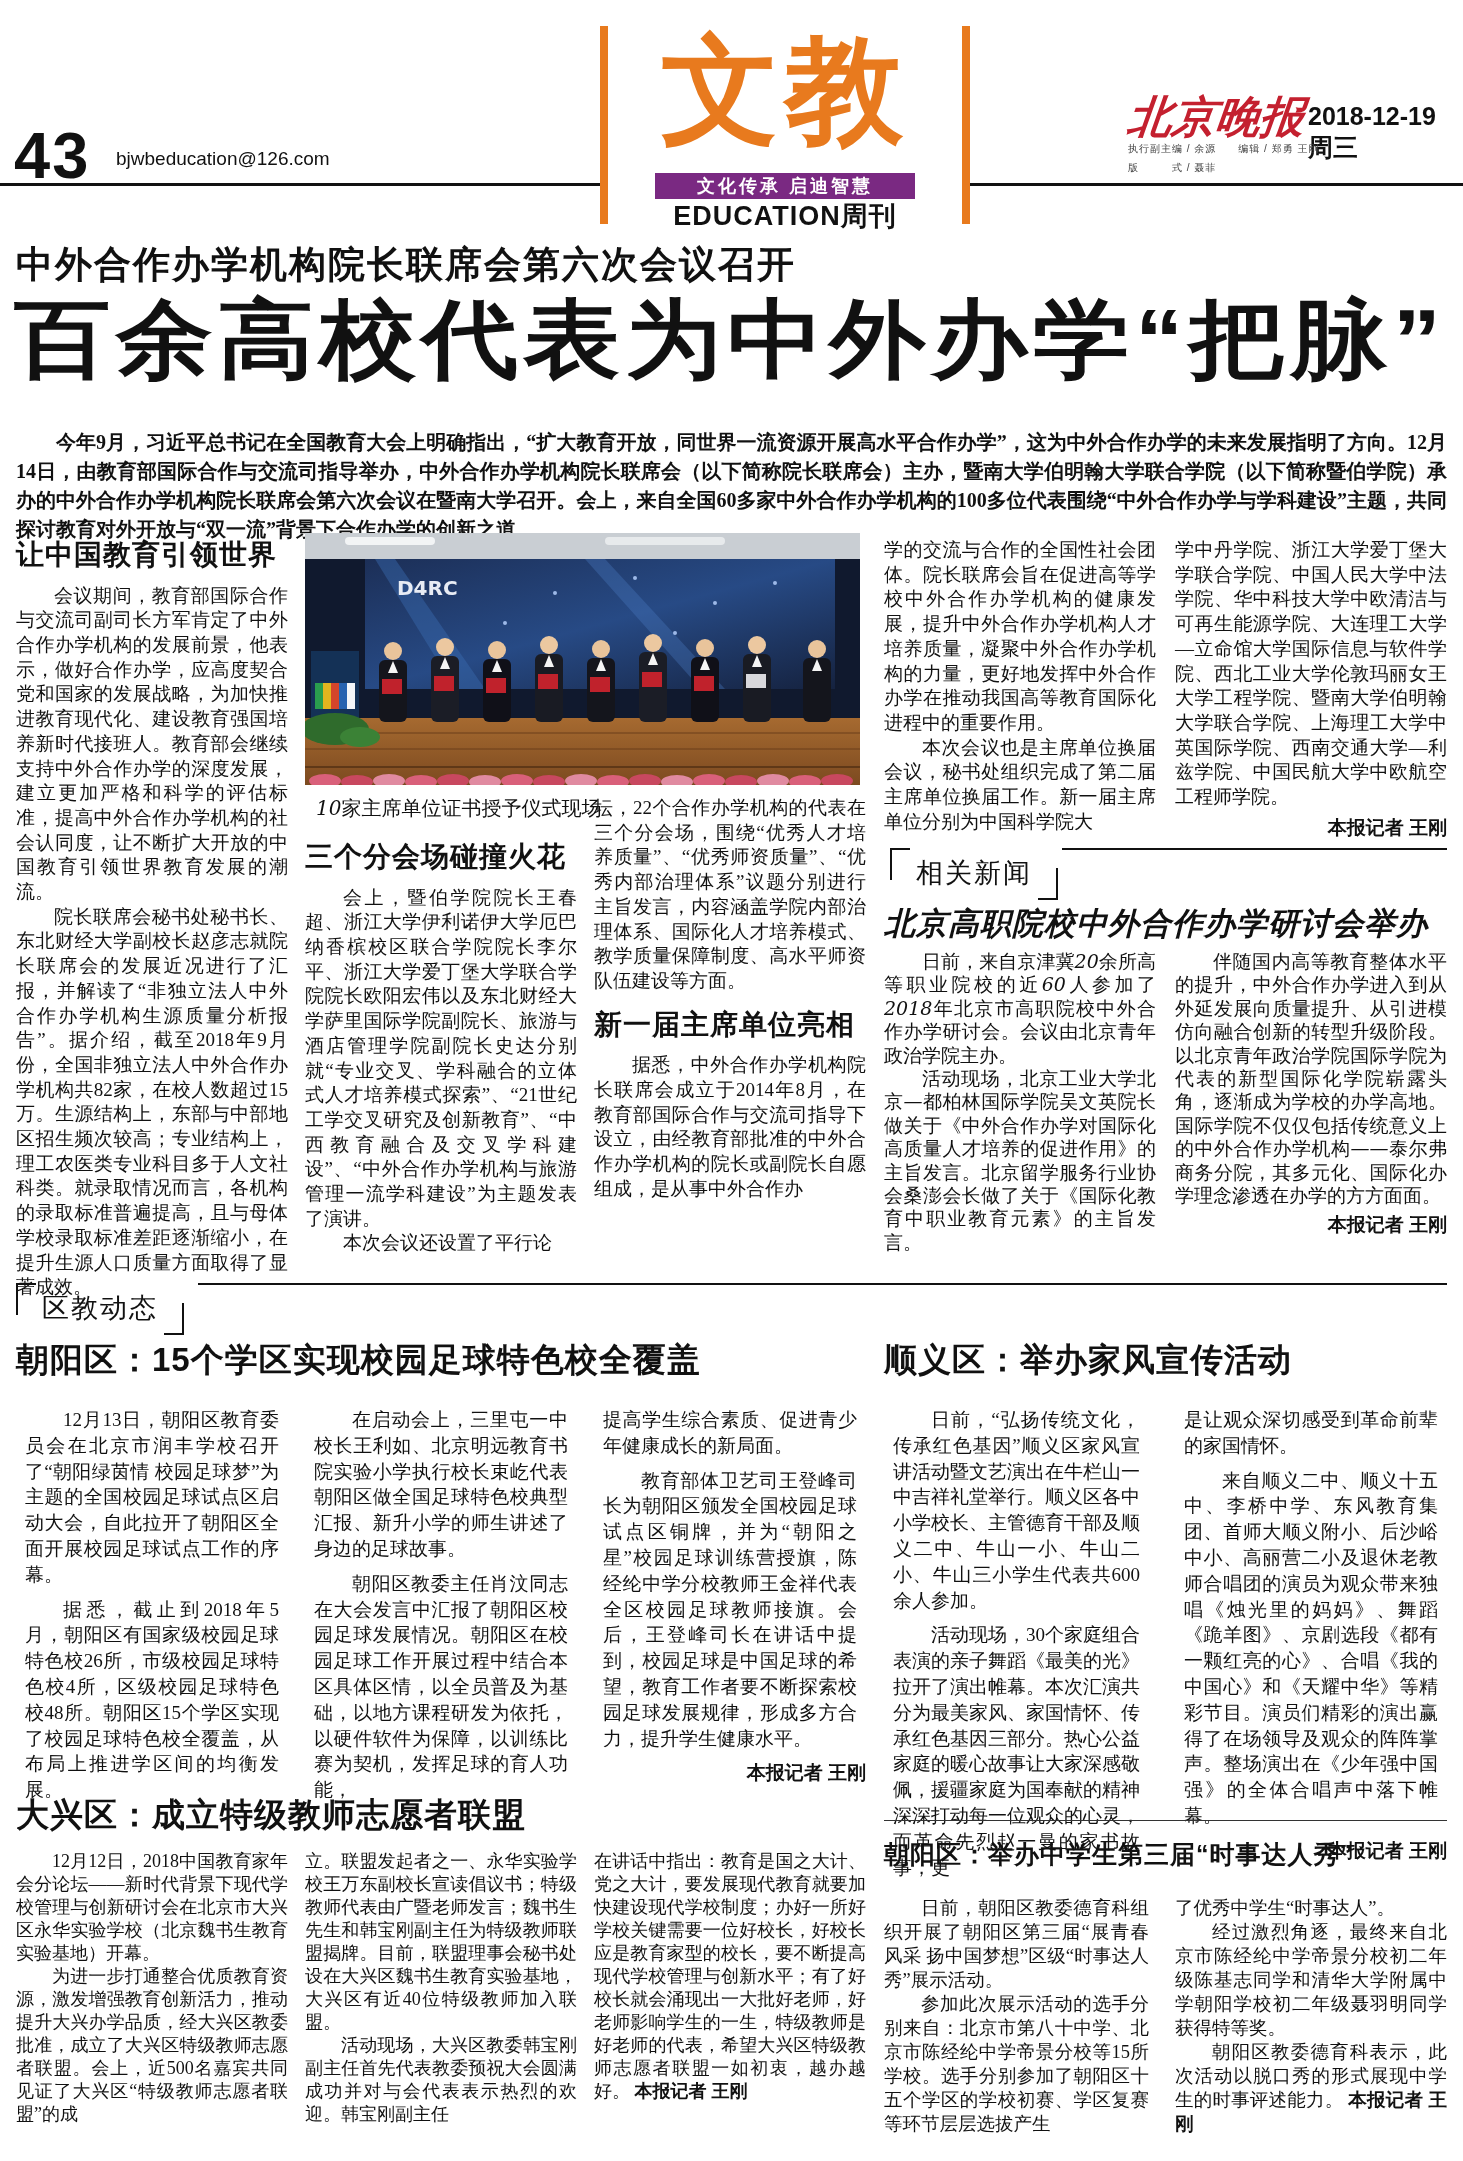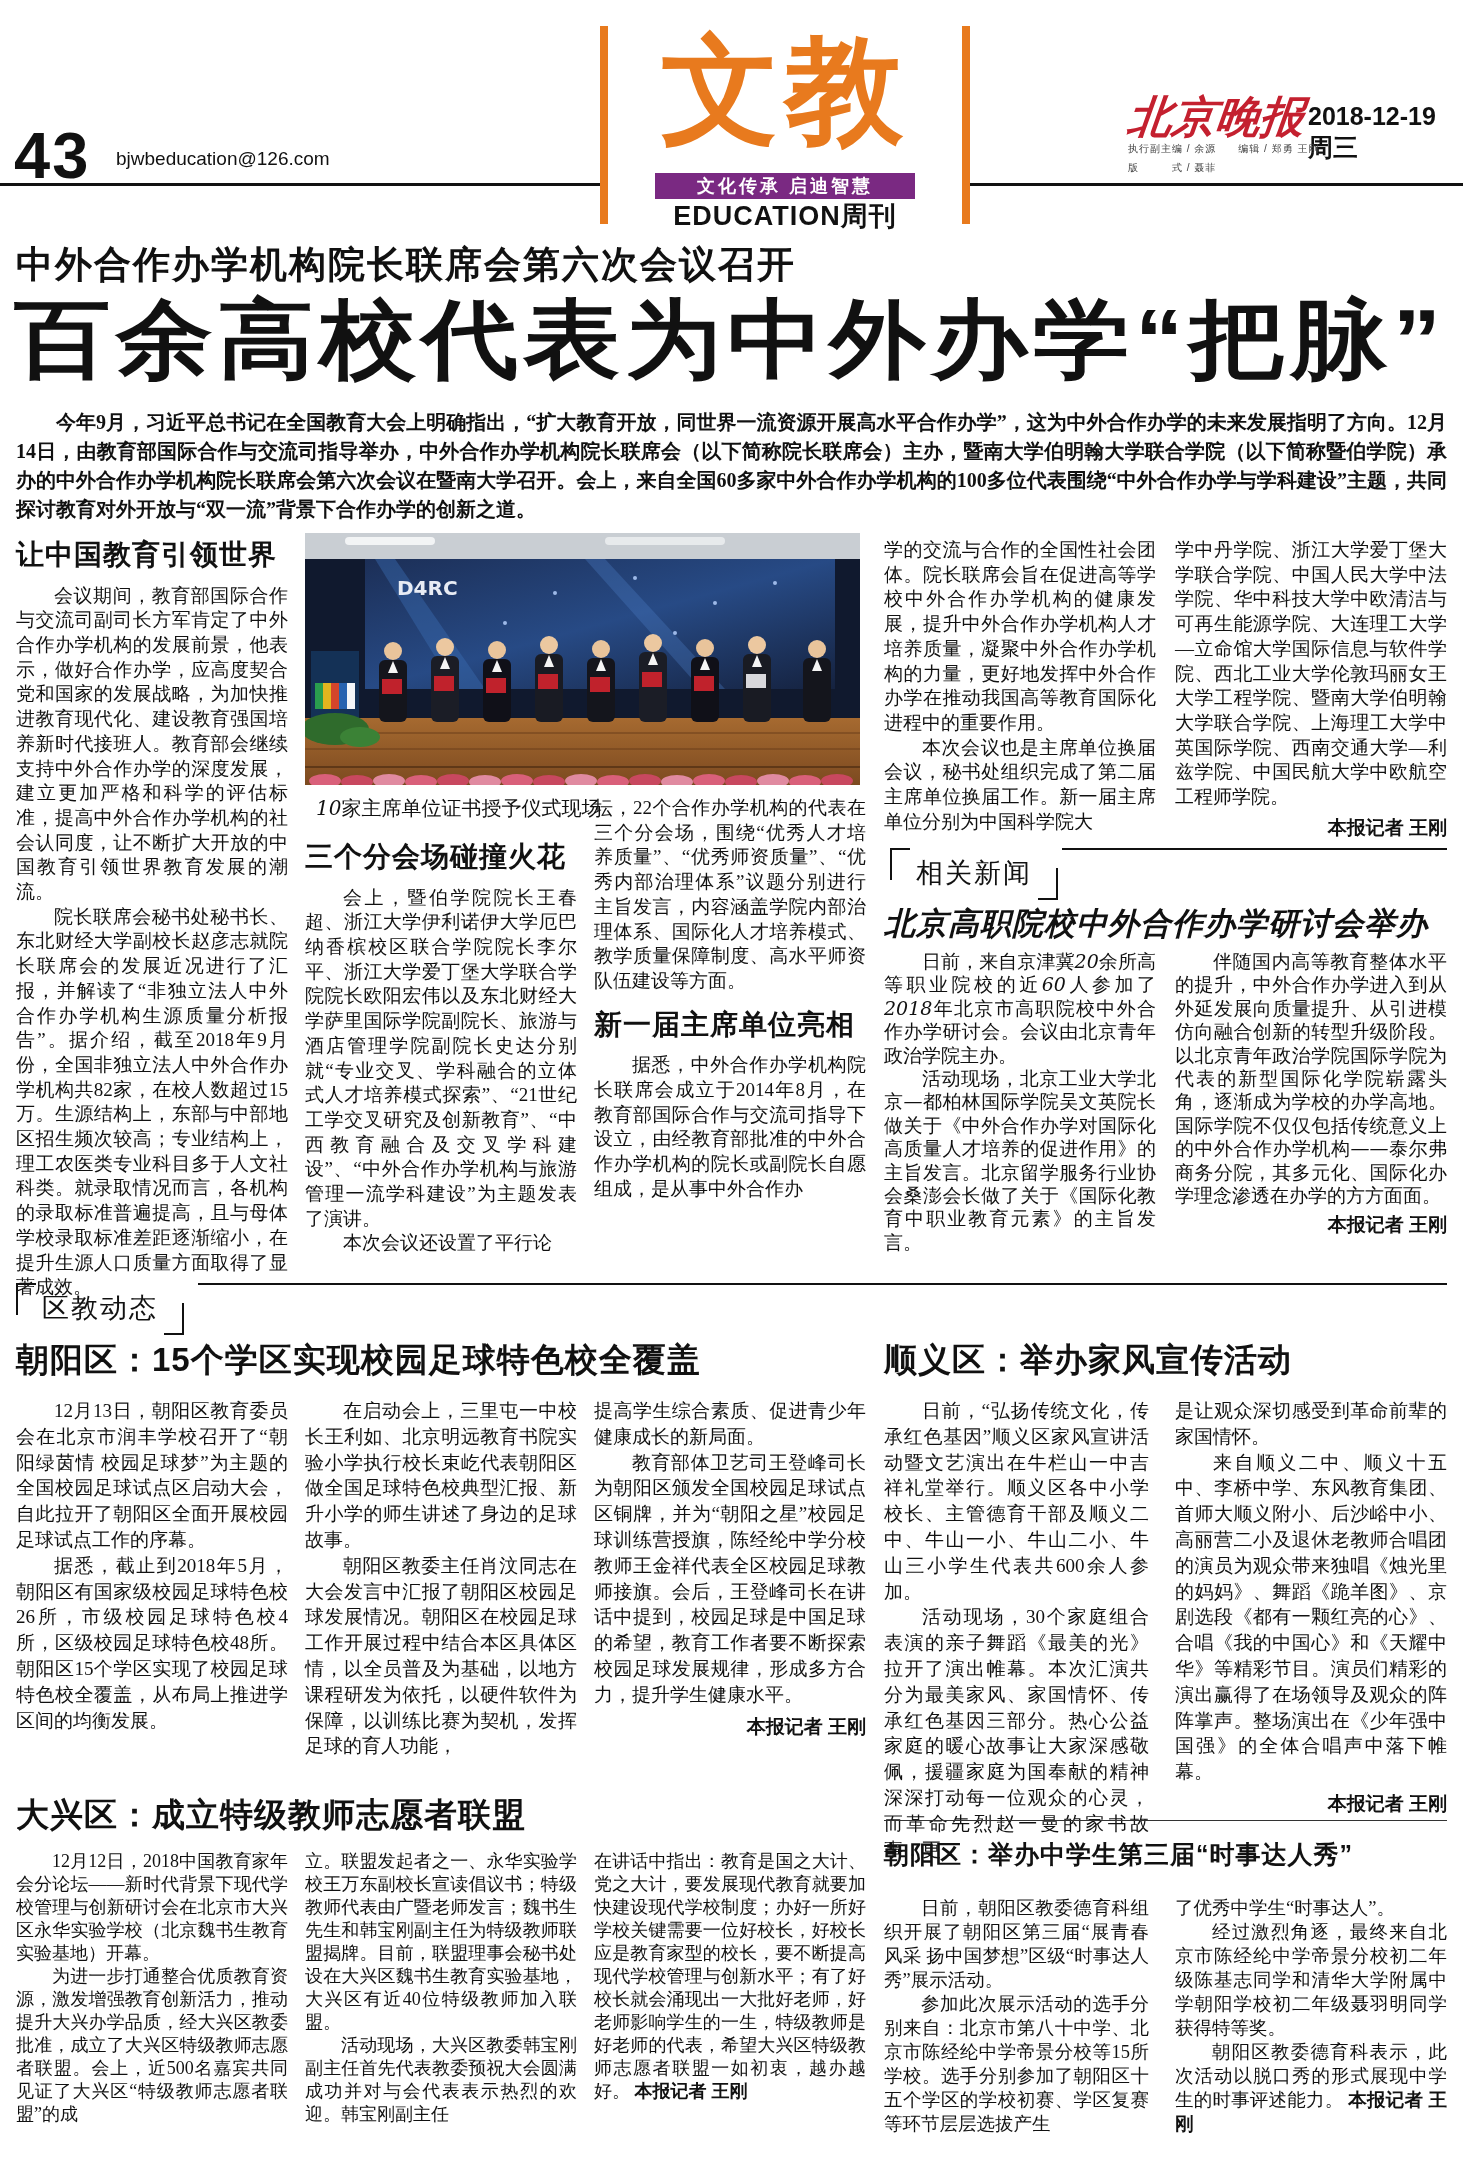--- a/index.html
+++ b/index.html
@@ -28,21 +28,21 @@
   .mh-date{position:absolute;left:1308px;top:102px;font-family:"Liberation Sans","DejaVu Sans",sans-serif;
            font-weight:700;font-size:25px;}
   .staff{position:absolute;left:1128px;font-family:"Liberation Sans","DejaVu Sans",sans-serif;
          font-size:10px;color:#444;letter-spacing:1px;}
   
   .kicker{position:absolute;left:16px;top:240px;font-family:"Liberation Sans","DejaVu Sans",sans-serif;
           font-weight:700;font-size:37px;letter-spacing:2px;}
   .headline{position:absolute;left:14px;top:294px;font-family:"Liberation Sans","DejaVu Sans",sans-serif;
             font-weight:900;font-size:86px;line-height:1.05;letter-spacing:5px;white-space:nowrap;
             transform:scaleX(1.12);transform-origin:left center;}
-  .lede{position:absolute;left:16px;top:408px;width:1431px;font-weight:700;font-size:20px;
+  .lede{position:absolute;left:16px;top:428px;width:1431px;font-weight:700;font-size:20px;
         line-height:29px;text-align:justify;text-indent:2em;}
   .col{position:absolute;width:272px;font-size:19px;line-height:24.7px;text-align:justify;}
   .col p{margin:0 0 0 0;text-indent:2em;}
   .col p.noindent{text-indent:0;}
   .sec-head{font-family:"Liberation Sans","DejaVu Sans",sans-serif;font-weight:900;font-size:28px;
             letter-spacing:1px;margin:0 0 12px 0;text-indent:0;line-height:1.2;}
   .byline{font-family:"Liberation Sans","DejaVu Sans",sans-serif;font-weight:700;font-size:19px;
           text-align:right;text-indent:0;margin-top:6px;}
   .inline-byline{font-family:"Liberation Sans","DejaVu Sans",sans-serif;font-weight:700;}
   
@@ -61,21 +61,21 @@
   
   .rel-title{position:absolute;left:884px;top:903px;width:563px;font-family:"Liberation Sans","DejaVu Sans",sans-serif;
              font-weight:900;font-size:31px;letter-spacing:1px;font-style:italic;}
   .kai{font-style:oblique 9deg;font-family:"DejaVu Serif","Liberation Serif",serif;}
   .relcol{position:absolute;width:272px;font-size:19px;line-height:23.4px;text-align:justify;}
   .relcol p{margin:0;text-indent:2em;}
   
   .dist-title{position:absolute;font-family:"Liberation Sans","DejaVu Sans",sans-serif;font-weight:900;
               font-size:33px;letter-spacing:1px;white-space:nowrap;}
   .dcol{position:absolute;font-size:19px;line-height:25.8px;text-align:justify;}
-  .dcol p{margin:0;text-indent:2em;}
+  .dcol p{margin:9px;text-indent:2em;}
   .dcol p.noindent{text-indent:0;}
   .dcol-sm{position:absolute;font-size:18px;line-height:23px;text-align:justify;}
   .dcol-sm p{margin:0;text-indent:2em;}
   .dcol-sm p.noindent{text-indent:0;}
 </style>
 </head>
 <body>
 
 <div class="page">
 

